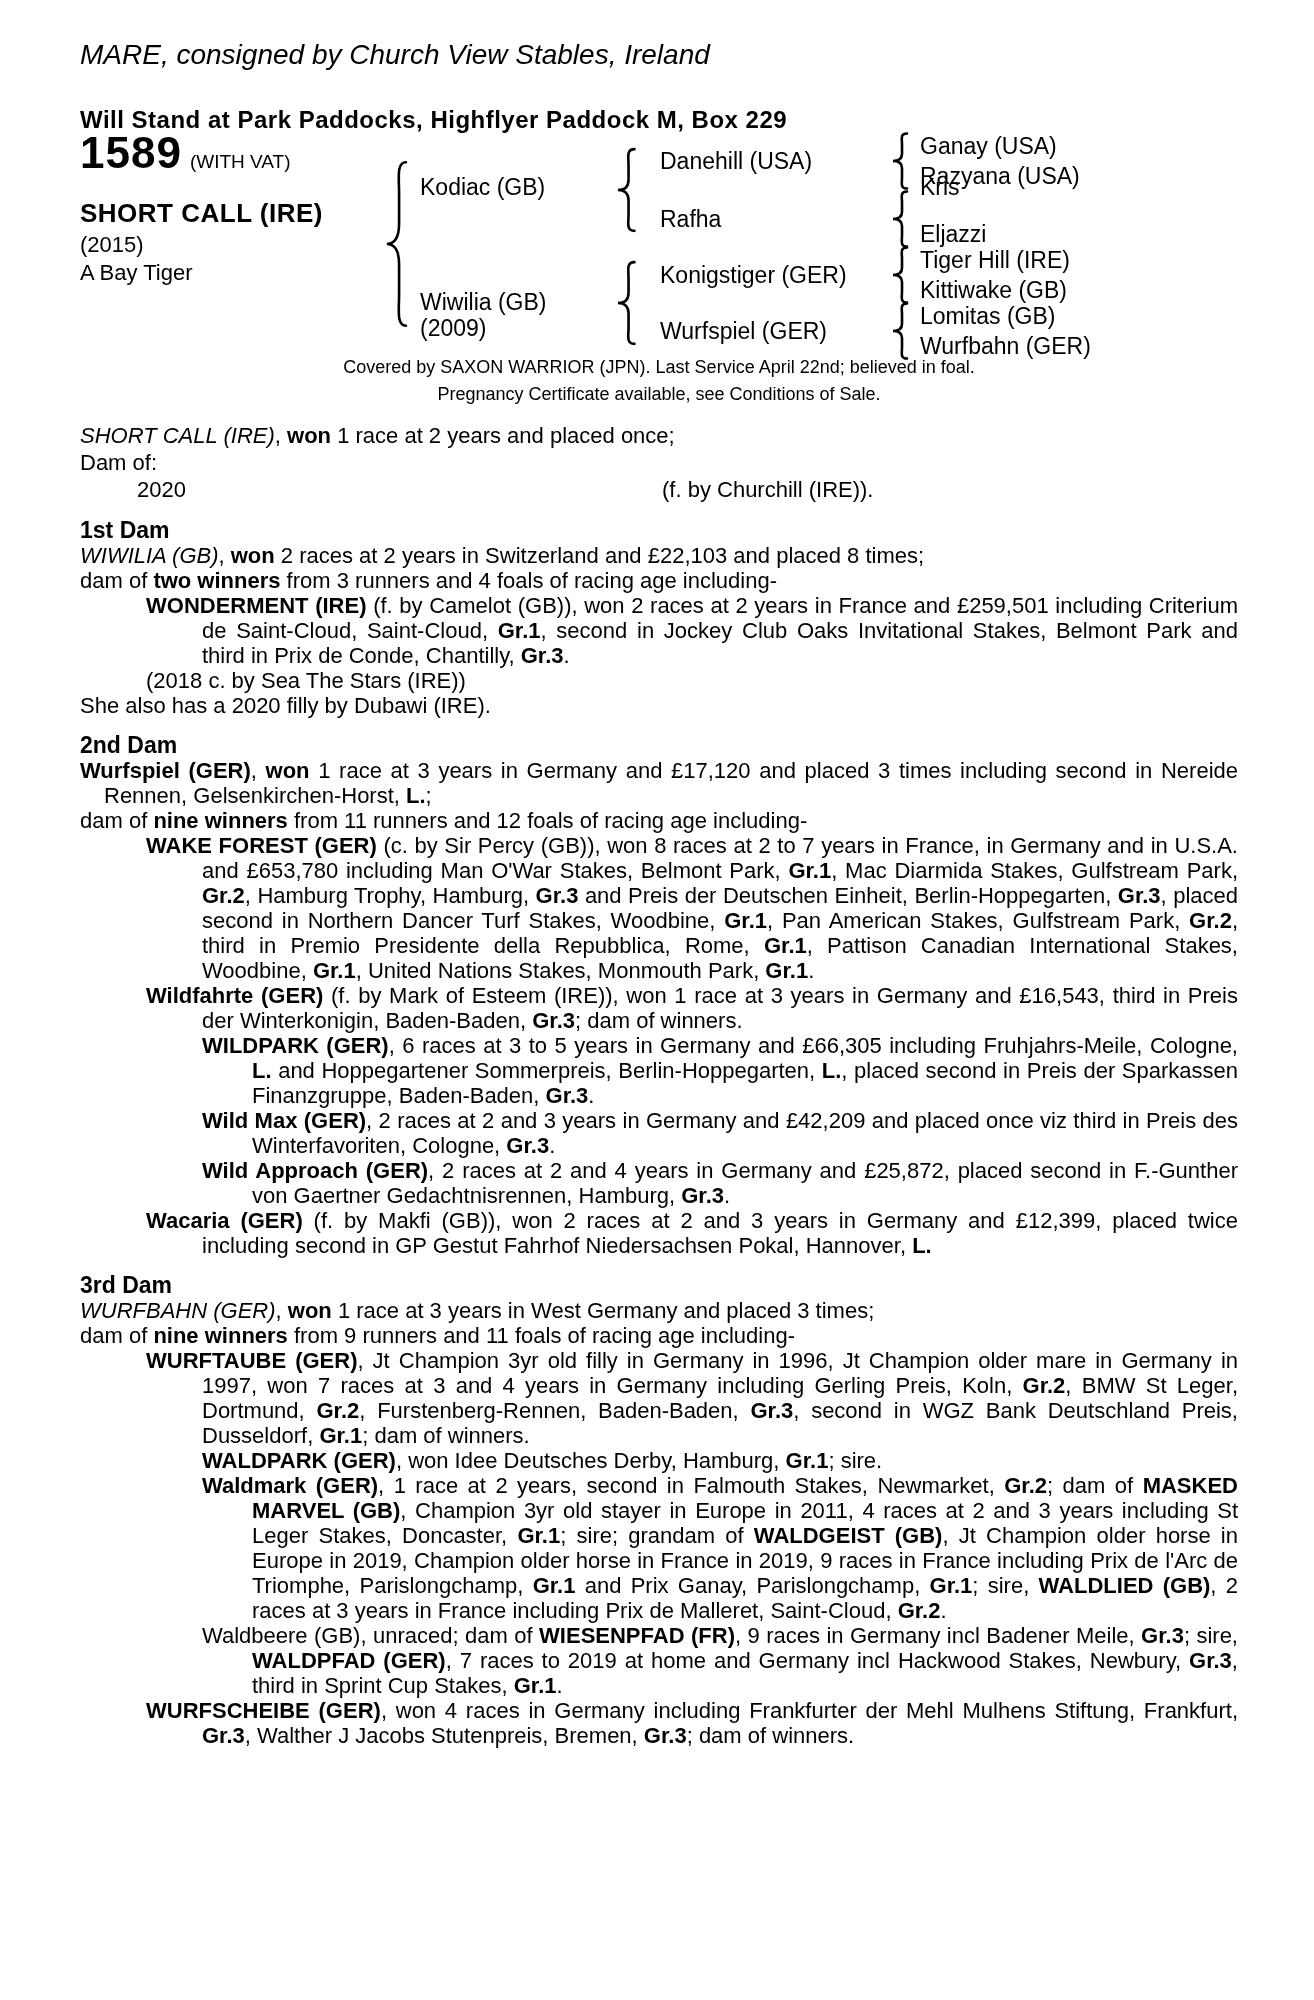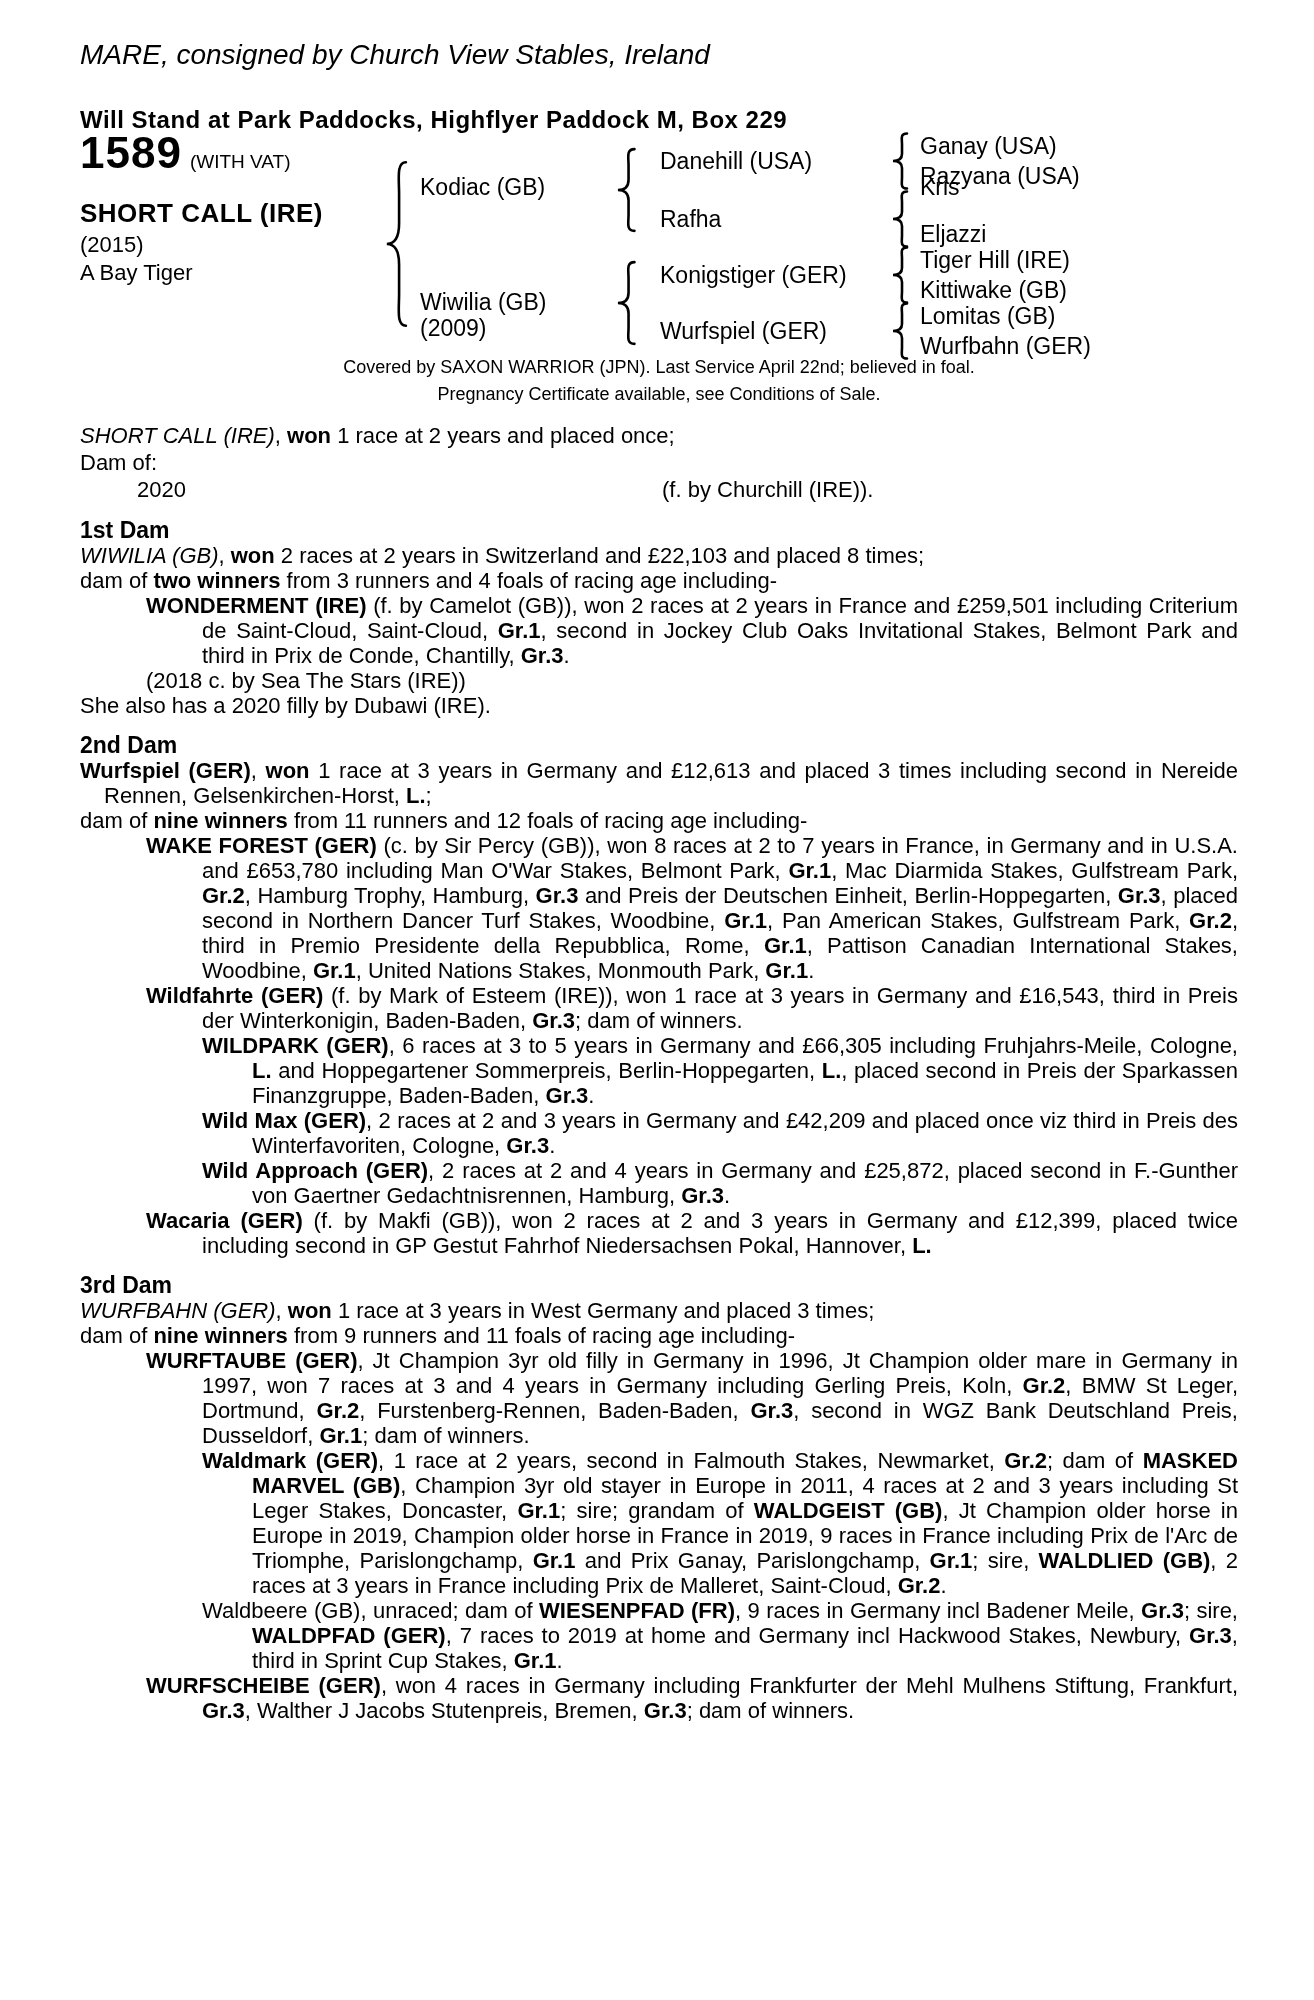--- a/index.html
+++ b/index.html
@@ -133,31 +133,32 @@
     </div>
 
     <div class="sections">
         <div class="dam-heading">1st Dam</div>
         <p class="para ind0"><span class="i">WIWILIA (GB)</span><span>, </span><span class="b">won</span><span> 2 races at 2 years in Switzerland and £22,103 and placed 8 times;</span></p>
         <p class="para ind0"><span>dam of </span><span class="b">two winners</span><span> from 3 runners and 4 foals of racing age including-</span></p>
         <p class="para ind1"><span class="b">WONDERMENT (IRE)</span><span> (f. by Camelot (GB)), won 2 races at 2 years in France and £259,501 including Criterium de Saint-Cloud, Saint-Cloud, </span><span class="b">Gr.1</span><span>, second in Jockey Club Oaks Invitational Stakes, Belmont Park and third in Prix de Conde, Chantilly, </span><span class="b">Gr.3</span><span>.</span></p>
         <p class="para ind1"><span>(2018 c. by Sea The Stars (IRE))</span></p>
         <p class="para ind0"><span>She also has a 2020 filly by Dubawi (IRE).</span></p>
         <div class="dam-heading">2nd Dam</div>
-        <p class="para ind0"><span class="b">Wurfspiel (GER)</span><span>, </span><span class="b">won</span><span> 1 race at 3 years in Germany and £12,613 and placed 3 times including second in Nereide Rennen, Gelsenkirchen-Horst, </span><span class="b">L.</span><span>;</span></p>
+        <p class="para ind0"><span class="b">Wurfspiel (GER)</span><span>, </span><span class="b">won</span><span> 1 race at 3 years in Germany and £17,120 and placed 3 times including second in Nereide Rennen, Gelsenkirchen-Horst, </span><span class="b">L.</span><span>;</span></p>
         <p class="para ind0"><span>dam of </span><span class="b">nine winners</span><span> from 11 runners and 12 foals of racing age including-</span></p>
         <p class="para ind1"><span class="b">WAKE FOREST (GER)</span><span> (c. by Sir Percy (GB)), won 8 races at 2 to 7 years in France, in Germany and in U.S.A. and £653,780 including Man O'War Stakes, Belmont Park, </span><span class="b">Gr.1</span><span>, Mac Diarmida Stakes, Gulfstream Park, </span><span class="b">Gr.2</span><span>, Hamburg Trophy, Hamburg, </span><span class="b">Gr.3</span><span> and Preis der Deutschen Einheit, Berlin-Hoppegarten, </span><span class="b">Gr.3</span><span>, placed second in Northern Dancer Turf Stakes, Woodbine, </span><span class="b">Gr.1</span><span>, Pan American Stakes, Gulfstream Park, </span><span class="b">Gr.2</span><span>, third in Premio Presidente della Repubblica, Rome, </span><span class="b">Gr.1</span><span>, Pattison Canadian International Stakes, Woodbine, </span><span class="b">Gr.1</span><span>, United Nations Stakes, Monmouth Park, </span><span class="b">Gr.1</span><span>.</span></p>
         <p class="para ind1"><span class="b">Wildfahrte (GER)</span><span> (f. by Mark of Esteem (IRE)), won 1 race at 3 years in Germany and £16,543, third in Preis der Winterkonigin, Baden-Baden, </span><span class="b">Gr.3</span><span>; dam of winners.</span></p>
         <p class="para ind2"><span class="b">WILDPARK (GER)</span><span>, 6 races at 3 to 5 years in Germany and £66,305 including Fruhjahrs-Meile, Cologne, </span><span class="b">L.</span><span> and Hoppegartener Sommerpreis, Berlin-Hoppegarten, </span><span class="b">L.</span><span>, placed second in Preis der Sparkassen Finanzgruppe, Baden-Baden, </span><span class="b">Gr.3</span><span>.</span></p>
         <p class="para ind2"><span class="b">Wild Max (GER)</span><span>, 2 races at 2 and 3 years in Germany and £42,209 and placed once viz third in Preis des Winterfavoriten, Cologne, </span><span class="b">Gr.3</span><span>.</span></p>
         <p class="para ind2"><span class="b">Wild Approach (GER)</span><span>, 2 races at 2 and 4 years in Germany and £25,872, placed second in F.-Gunther von Gaertner Gedachtnisrennen, Hamburg, </span><span class="b">Gr.3</span><span>.</span></p>
         <p class="para ind1"><span class="b">Wacaria (GER)</span><span> (f. by Makfi (GB)), won 2 races at 2 and 3 years in Germany and £12,399, placed twice including second in GP Gestut Fahrhof Niedersachsen Pokal, Hannover, </span><span class="b">L.</span></p>
         <div class="dam-heading">3rd Dam</div>
         <p class="para ind0"><span class="i">WURFBAHN (GER)</span><span>, </span><span class="b">won</span><span> 1 race at 3 years in West Germany and placed 3 times;</span></p>
         <p class="para ind0"><span>dam of </span><span class="b">nine winners</span><span> from 9 runners and 11 foals of racing age including-</span></p>
         <p class="para ind1"><span class="b">WURFTAUBE (GER)</span><span>, Jt Champion 3yr old filly in Germany in 1996, Jt Champion older mare in Germany in 1997, won 7 races at 3 and 4 years in Germany including Gerling Preis, Koln, </span><span class="b">Gr.2</span><span>, BMW St Leger, Dortmund, </span><span class="b">Gr.2</span><span>, Furstenberg-Rennen, Baden-Baden, </span><span class="b">Gr.3</span><span>, second in WGZ Bank Deutschland Preis, Dusseldorf, </span><span class="b">Gr.1</span><span>; dam of winners.</span></p>
+        <p class="para ind2"><span class="b">WALDPARK (GER)</span><span>, won Idee Deutsches Derby, Hamburg, </span><span class="b">Gr.1</span><span>; sire.</span></p>
         <p class="para ind2"><span class="b">Waldmark (GER)</span><span>, 1 race at 2 years, second in Falmouth Stakes, Newmarket, </span><span class="b">Gr.2</span><span>; dam of </span><span class="b">MASKED MARVEL (GB)</span><span>, Champion 3yr old stayer in Europe in 2011, 4 races at 2 and 3 years including St Leger Stakes, Doncaster, </span><span class="b">Gr.1</span><span>; sire; grandam of </span><span class="b">WALDGEIST (GB)</span><span>, Jt Champion older horse in Europe in 2019, Champion older horse in France in 2019, 9 races in France including Prix de l'Arc de Triomphe, Parislongchamp, </span><span class="b">Gr.1</span><span> and Prix Ganay, Parislongchamp, </span><span class="b">Gr.1</span><span>; sire, </span><span class="b">WALDLIED (GB)</span><span>, 2 races at 3 years in France including Prix de Malleret, Saint-Cloud, </span><span class="b">Gr.2</span><span>.</span></p>
         <p class="para ind2"><span>Waldbeere (GB), unraced; dam of </span><span class="b">WIESENPFAD (FR)</span><span>, 9 races in Germany incl Badener Meile, </span><span class="b">Gr.3</span><span>; sire, </span><span class="b">WALDPFAD (GER)</span><span>, 7 races to 2019 at home and Germany incl Hackwood Stakes, Newbury, </span><span class="b">Gr.3</span><span>, third in Sprint Cup Stakes, </span><span class="b">Gr.1</span><span>.</span></p>
         <p class="para ind1"><span class="b">WURFSCHEIBE (GER)</span><span>, won 4 races in Germany including Frankfurter der Mehl Mulhens Stiftung, Frankfurt, </span><span class="b">Gr.3</span><span>, Walther J Jacobs Stutenpreis, Bremen, </span><span class="b">Gr.3</span><span>; dam of winners.</span></p>
       </div>
 
   </div>
 </div>
 
 </body></html>

